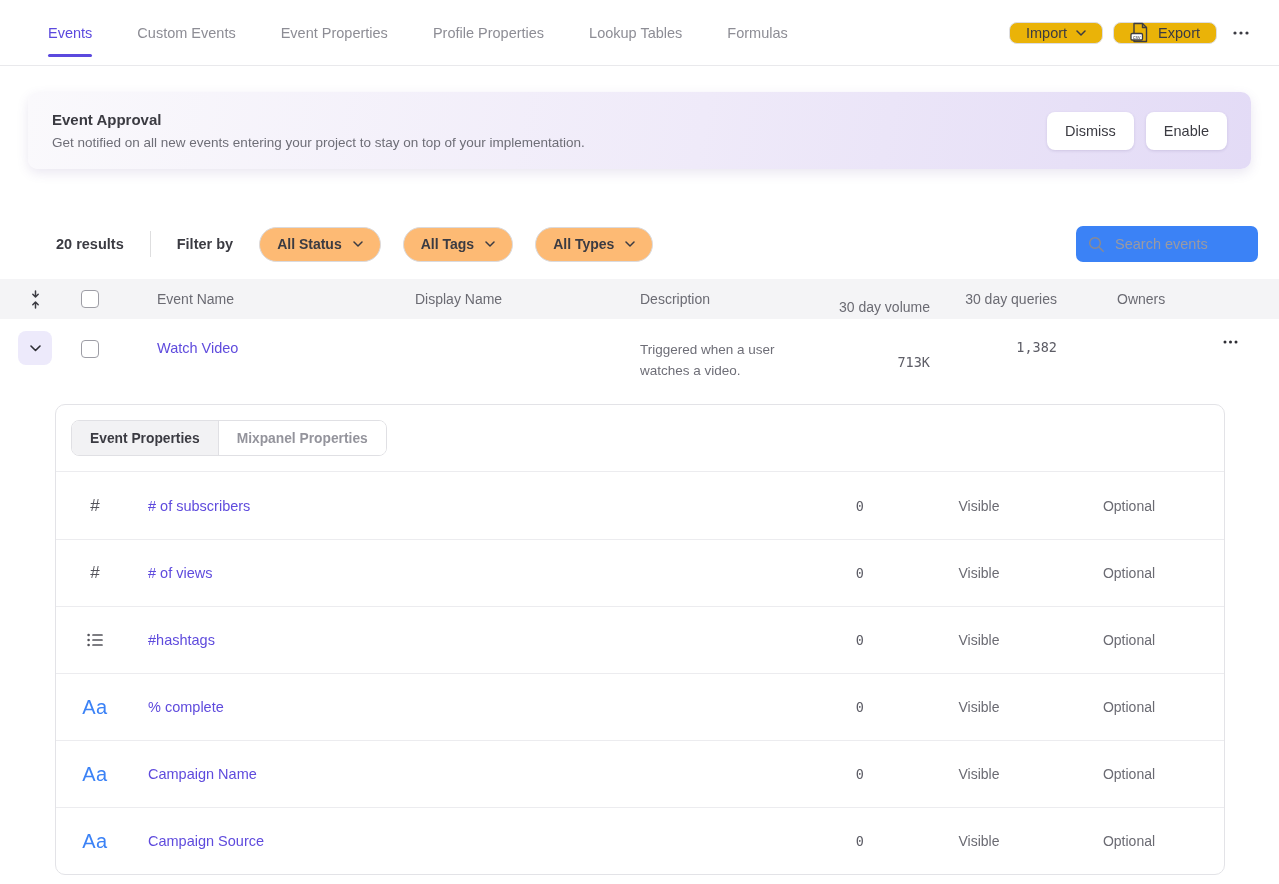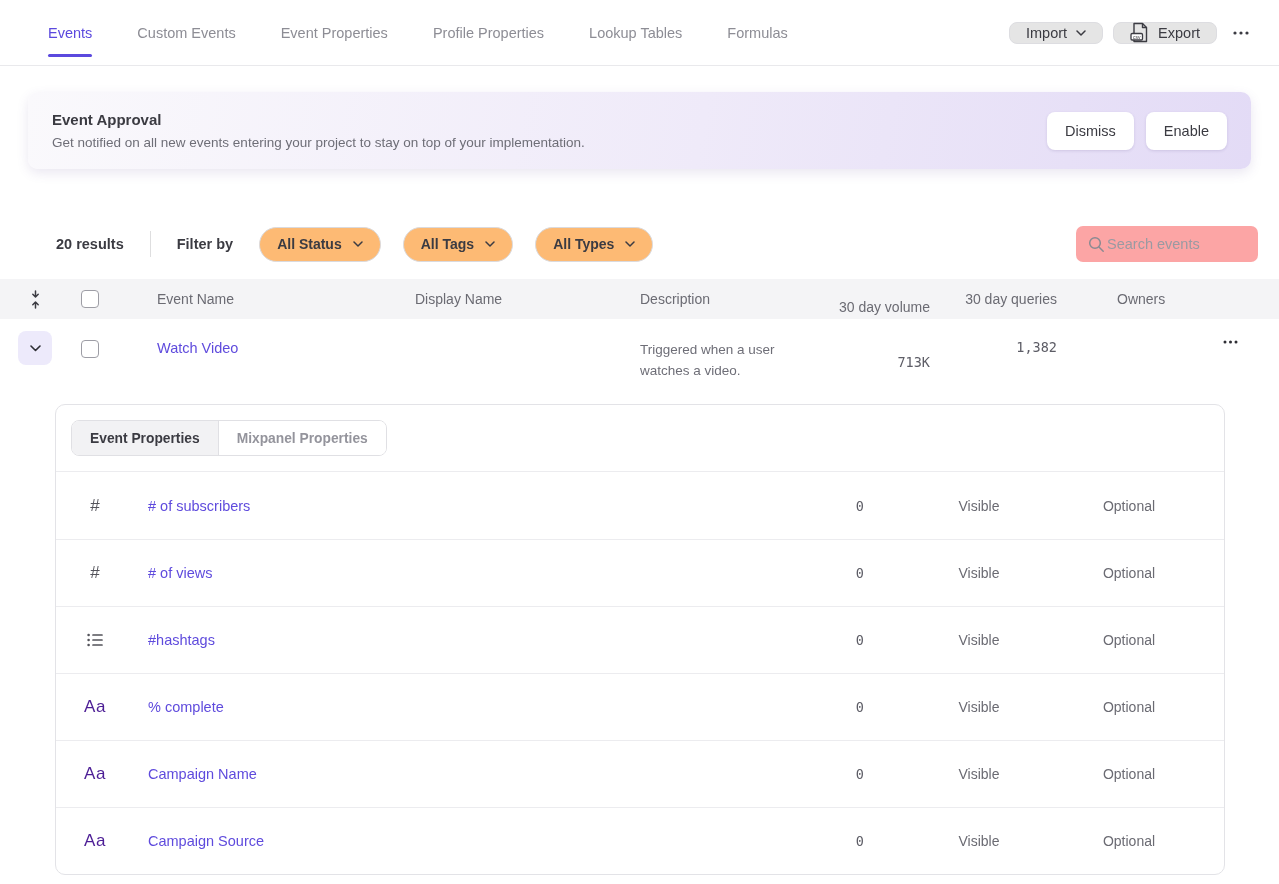--- a/index.html
+++ b/index.html
@@ -36,21 +36,21 @@
     content: "";
     position: absolute;
     left: 0; right: 0; bottom: 8px;
     height: 3px; border-radius: 2px;
     background: #5b49de;
   }
   .nav-actions { display: flex; align-items: center; gap: 10px; }
   .btn {
     display: flex; align-items: center; gap: 9px;
     height: 22px; padding: 0 16px;
-    background: #e5e5e5;
+    background: #eab308;
     border: 1px solid #dddde1;
     border-radius: 8px;
     font-size: 14.5px; font-weight: 500;
     color: #3b3b42;
   }
   .more-btn {
     background: none; border: none;
     padding: 8px 6px;
     display: flex; align-items: center;
   }
@@ -86,23 +86,23 @@
   .pill {
     display: flex; align-items: center; gap: 11px;
     height: 35px; padding: 0 17px;
     background: #fdba74; border: 1px solid #dadade; border-radius: 18px;
     font-size: 14px; font-weight: 600; color: #3b3b42;
     margin-right: 22px;
   }
   .search-box {
     margin-left: auto;
     width: 182px; height: 36px;
-    background: #fca5a5; border-radius: 7px;
-    display: flex; align-items: center;
-    padding: 0 12px; gap: 2px;
+    background: #3b82f6; border-radius: 7px;
+    display: flex; align-items: center;
+    padding: 0 12px; gap: 10px;
   }
   .search-box input {
     border: none; background: transparent; outline: none;
     font-family: inherit; font-size: 14.5px; color: #3b3b42;
     width: 100%;
   }
   .search-box input::placeholder { color: #9a9aa2; }
 
   
   .table-header {
@@ -181,21 +181,21 @@
     height: 67px;
     padding: 0 20px 0 28px;
   }
   .prop-row + .prop-row { border-top: 1px solid #ececef; }
   .prop-icon {
     width: 22px; flex: none;
     display: flex; align-items: center; justify-content: center;
     color: #53535a;
   }
   .glyph-hash { font-size: 17px; color: #53535a; }
-  .glyph-aa { font-size: 17px; font-weight: 500; color: #4c1d95; letter-spacing: 0.5px; }
+  .glyph-aa { font-size: 20px; font-weight: 500; color: #3b82f6; letter-spacing: 0.5px; }
   .prop-name { flex: 1; margin-left: 42px; }
   .prop-value { width: 100px; flex: none; text-align: right; }
   .prop-visibility { width: 150px; flex: none; text-align: center; font-size: 14px; color: #6b6b73; margin-left: 40px; }
   .prop-requirement { width: 150px; flex: none; text-align: center; font-size: 14px; color: #6b6b73; }
   .icon { display: inline-flex; align-items: center; }
 </style>
 </head>
 <body>
 
 <nav class="topnav">

